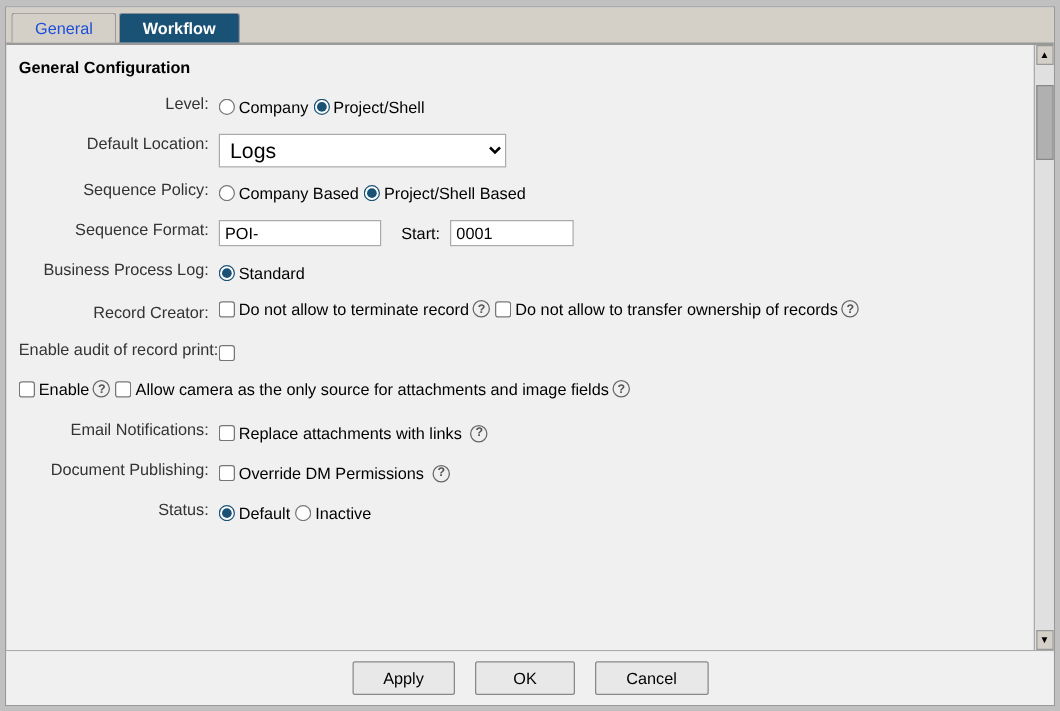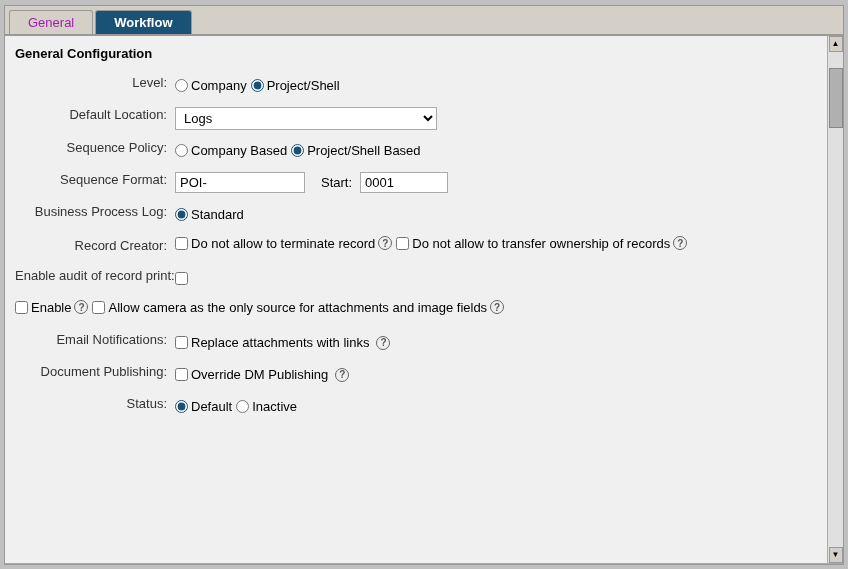--- a/index.html
+++ b/index.html
@@ -30,21 +30,21 @@
       border-bottom: 2px solid #999;
       padding-top: 4px;
       padding-left: 4px;
     }
     .tab {
       padding: 4px 18px;
       cursor: pointer;
       border: 1px solid #999;
       border-bottom: none;
       background: #d4d0c8;
-      color: #a21caf;
+      color: #1d4ed8;
       margin-right: 2px;
       font-size: 13px;
       border-radius: 3px 3px 0 0;
     }
     .tab.active {
       background: #1a5276;
       color: #fff;
       font-weight: bold;
     }
     
@@ -124,22 +124,22 @@
     input[type="radio"], input[type="checkbox"] {
       margin-right: 3px;
       cursor: pointer;
       accent-color: #1a5276;
     }
     
     select {
       padding: 2px 4px;
       border: 1px solid #aaa;
       background: #fff;
-      font-size: 13px;
-      width: 262px;
+      font-size: 17px;
+      width: 230px;
     }
     
     input[type="text"] {
       border: 1px solid #aaa;
       padding: 2px 4px;
       font-size: 13px;
       background: #fff;
     }
     
     .help-icon {
@@ -244,21 +244,21 @@
             <span>Project/Shell Based</span>
           </label>
         </div>
       </div>
 
       <div class="form-row">
         <div class="form-label" style="width:160px">Sequence Format:</div>
         <div class="form-controls">
           <input type="text" style="width: 130px;" value="POI-">
           <span style="margin-left:12px;margin-right:4px;">Start:</span>
-          <input type="text" style="width: 88px;" value="0001">
+          <input type="text" style="width: 99px;" value="0001">
         </div>
       </div>
 
       <div class="form-row">
         <div class="form-label" style="width:160px">Business Process Log:</div>
         <div class="form-controls">
           <label>
             <input type="radio" name="bpl" checked="" style="">
             <span>Standard</span>
           </label>
@@ -312,21 +312,21 @@
           </label>
           <span class="help-icon">?</span>
         </div>
       </div>
 
       <div class="form-row">
         <div class="form-label" style="width:160px">Document Publishing:</div>
         <div class="form-controls">
           <label>
             <input type="checkbox" style="">
-            <span>Override DM Publishing</span>
+            <span>Override DM Permissions</span>
           </label>
           <span class="help-icon">?</span>
         </div>
       </div>
 
       <div class="form-row">
         <div class="form-label" style="width:160px">Status:</div>
         <div class="form-controls">
           <label>
             <input type="radio" name="status" checked="" style="">
@@ -343,13 +343,18 @@
 
     <div class="scrollbar">
       <div class="scrollbar-arrow">▲</div>
       <div class="scrollbar-thumb"></div>
       <div style="flex:1"></div>
       <div class="scrollbar-arrow">▼</div>
     </div>
   </div>
 
   <div class="footer-divider"></div>
+  <div class="footer">
+    <button class="btn">Apply</button>
+    <button class="btn">OK</button>
+    <button class="btn">Cancel</button>
+  </div>
 </div>
 
 </body></html>

